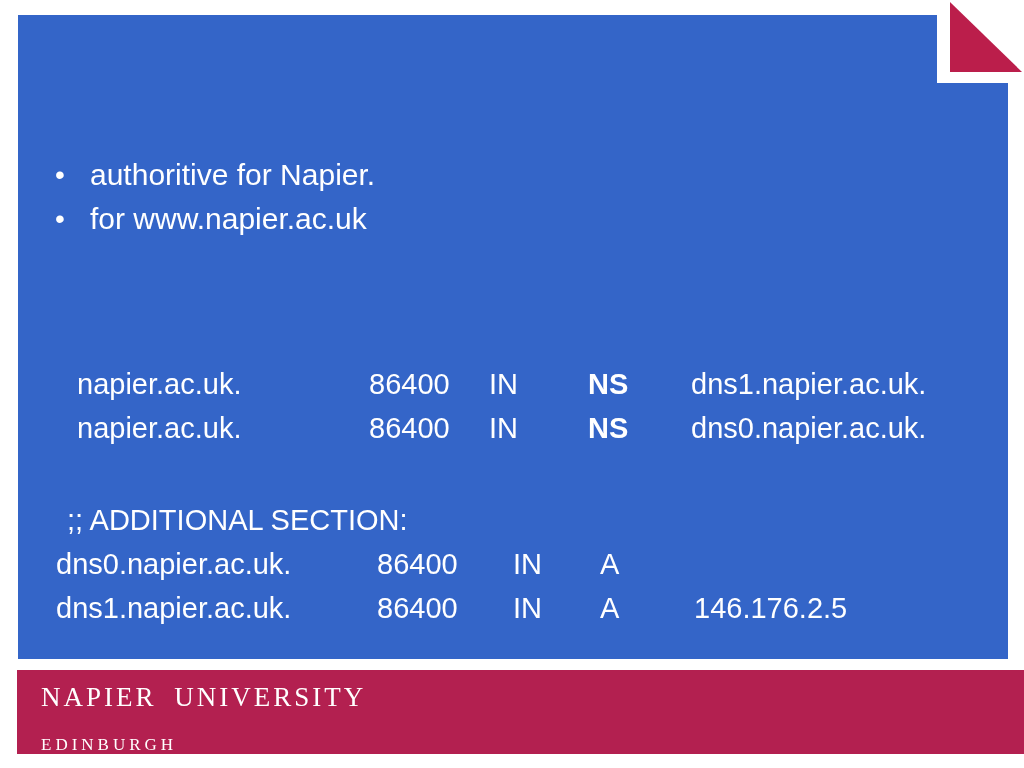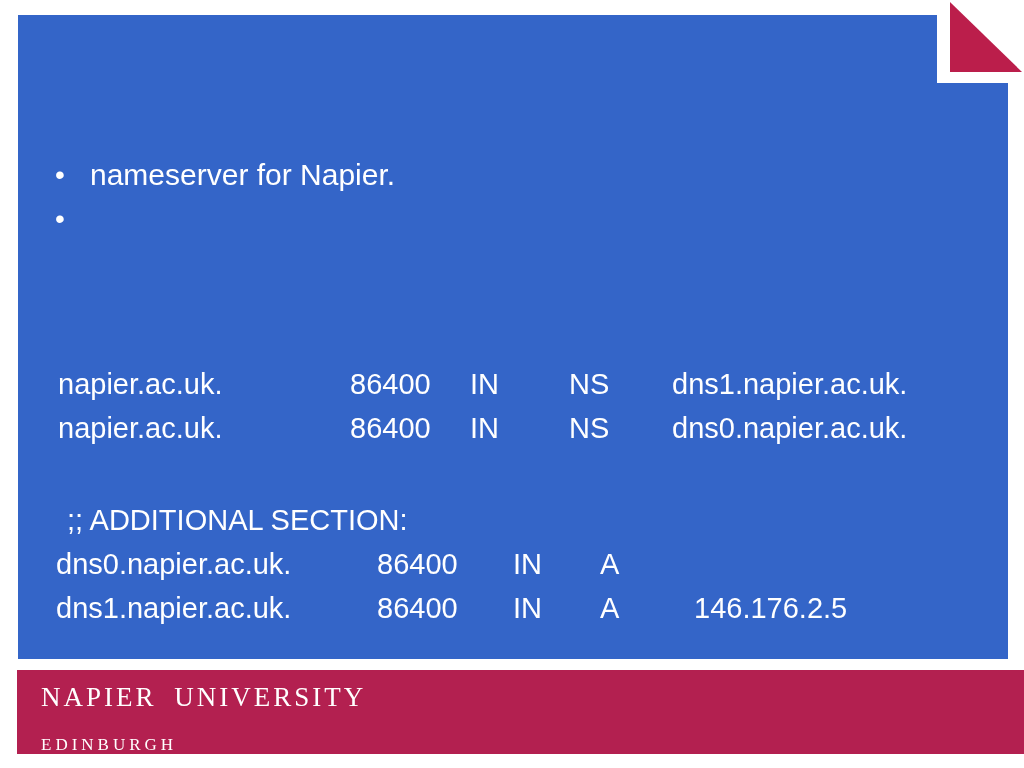--- a/index.html
+++ b/index.html
@@ -50,24 +50,24 @@
   .dns-row {
     position: absolute;
     display: flex;
     height: 44px;
     line-height: 44px;
     color: var(--text-white, #ffffff);
     font-size: 29px;
     white-space: nowrap;
   }
   .ns-row { left: 58px; }
-  .ns-row .c-name  { width: 292px; }
+  .ns-row .c-name  { width: 292px; margin-left: 19px; }
   .ns-row .c-ttl   { width: 120px; }
   .ns-row .c-class { width: 99px; }
-  .ns-row .c-type  { width: 103px; }
+  .ns-row .c-type  { width: 103px; font-weight: bold; }
   .a-row { left: 56px; }
   .a-row .c-name  { width: 321px; }
   .a-row .c-ttl   { width: 136px; }
   .a-row .c-class { width: 87px; }
   .a-row .c-type  { width: 94px; }
   .additional-heading {
     position: absolute;
     left: 67px; top: 498px;
     height: 44px;
     line-height: 44px;
@@ -107,26 +107,27 @@
 <div class="page">
 
   <div class="slide-body"></div>
   <div class="corner-notch"></div>
   <div class="corner-triangle"></div>
 
   <div class="bullets">
     <div class="bullet-item">
       <span class="bullet-marker">•</span>
       <span class="bullet-lines">
-        <span class="bullet-line">nameserver for Napier.</span>
+        <span class="bullet-line">authoritive for Napier.</span>
       </span>
     </div>
     <div class="bullet-item">
       <span class="bullet-marker">•</span>
       <span class="bullet-lines">
+        <span class="bullet-line">for www.napier.ac.uk</span>
       </span>
     </div>
   </div>
 
   <div class="dns-row ns-row" style="top:362px">
     <span class="c-name">napier.ac.uk.</span>
     <span class="c-ttl">86400</span>
     <span class="c-class">IN</span>
     <span class="c-type">NS</span>
     <span class="c-value">dns1.napier.ac.uk.</span>

